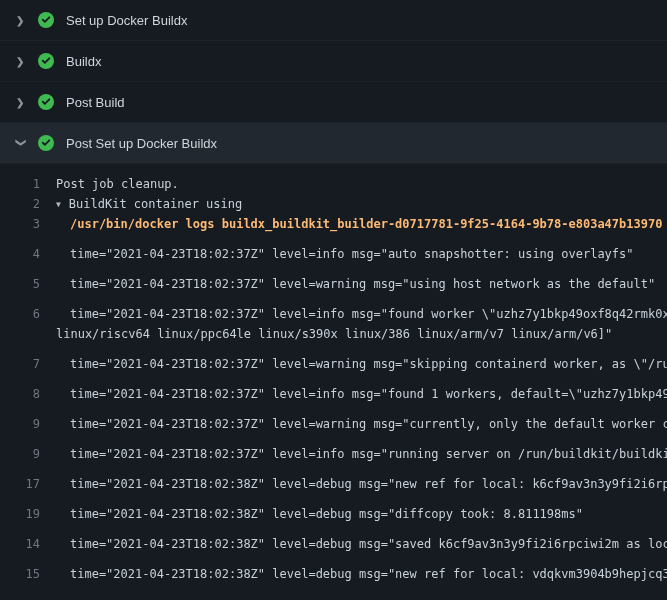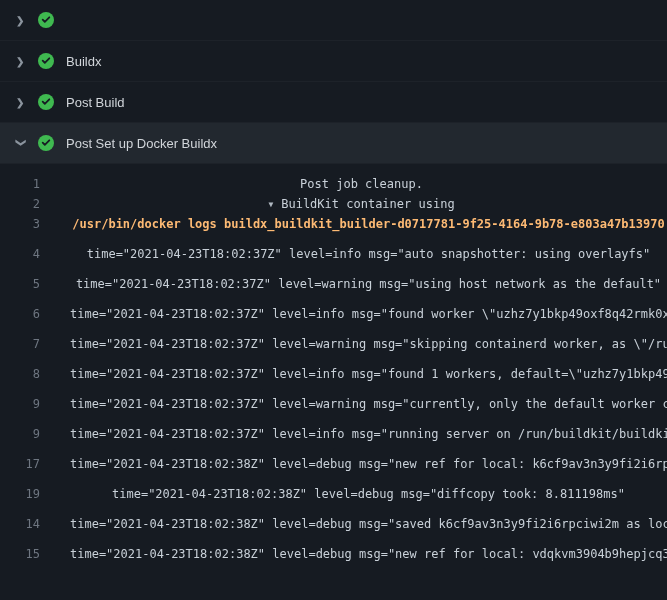--- a/index.html
+++ b/index.html
@@ -60,21 +60,20 @@
     text-align: right;
     color: #6e7681;
     margin-right: 16px;
     cursor: pointer;
     user-select: none;
   }
   .txt {
     flex: 1;
     white-space: pre;
     overflow: hidden;
-    text-align: center;
   }
   .line.command .txt, .line.log .txt { padding-left: 14px; }
   .line.command .txt-content { color: #fdba74; font-weight: bold; }
   .tri {
     display: inline-block;
     font-size: 8px;
     color: #afb8c1;
     margin-right: 8px;
     vertical-align: 1px;
   }
@@ -84,20 +83,21 @@
 
 <div class="sections">
   <div class="section">
     <span class="chev">❯</span>
     <span class="check">
       <svg width="16" height="16" viewBox="0 0 16 16">
         <circle cx="8" cy="8" r="8" fill="#3fb950"></circle>
         <path d="M11.3 5.3 6.8 9.8 4.7 7.7" stroke="#161b22" stroke-width="1.8" fill="none" stroke-linecap="round" stroke-linejoin="round"></path>
       </svg>
     </span>
+    <span class="step-label">Set up Docker Buildx</span>
   </div>
 
   <div class="section">
     <span class="chev">❯</span>
     <span class="check">
       <svg width="16" height="16" viewBox="0 0 16 16">
         <circle cx="8" cy="8" r="8" fill="#3fb950"></circle>
         <path d="M11.3 5.3 6.8 9.8 4.7 7.7" stroke="#161b22" stroke-width="1.8" fill="none" stroke-linecap="round" stroke-linejoin="round"></path>
       </svg>
     </span>
@@ -151,20 +151,24 @@
   <div class="line log">
     <span class="num">5</span>
     <span class="txt"><span class="txt-content">time="2021-04-23T18:02:37Z" level=warning msg="using host network as the default"</span></span>
   </div>
 
   <div class="line log">
     <span class="num">6</span>
     <span class="txt"><span class="txt-content">time="2021-04-23T18:02:37Z" level=info msg="found worker \"uzhz7y1bkp49oxf8q42rmk0xj</span></span>
   </div>
 
+  <div class="line cont">
+    <span class="num"></span>
+    <span class="txt"><span class="txt-content">linux/riscv64 linux/ppc64le linux/s390x linux/386 linux/arm/v7 linux/arm/v6]"</span></span>
+  </div>
 
   <div class="line log">
     <span class="num">7</span>
     <span class="txt"><span class="txt-content">time="2021-04-23T18:02:37Z" level=warning msg="skipping containerd worker, as \"/run</span></span>
   </div>
 
   <div class="line log">
     <span class="num">8</span>
     <span class="txt"><span class="txt-content">time="2021-04-23T18:02:37Z" level=info msg="found 1 workers, default=\"uzhz7y1bkp49o</span></span>
   </div>

